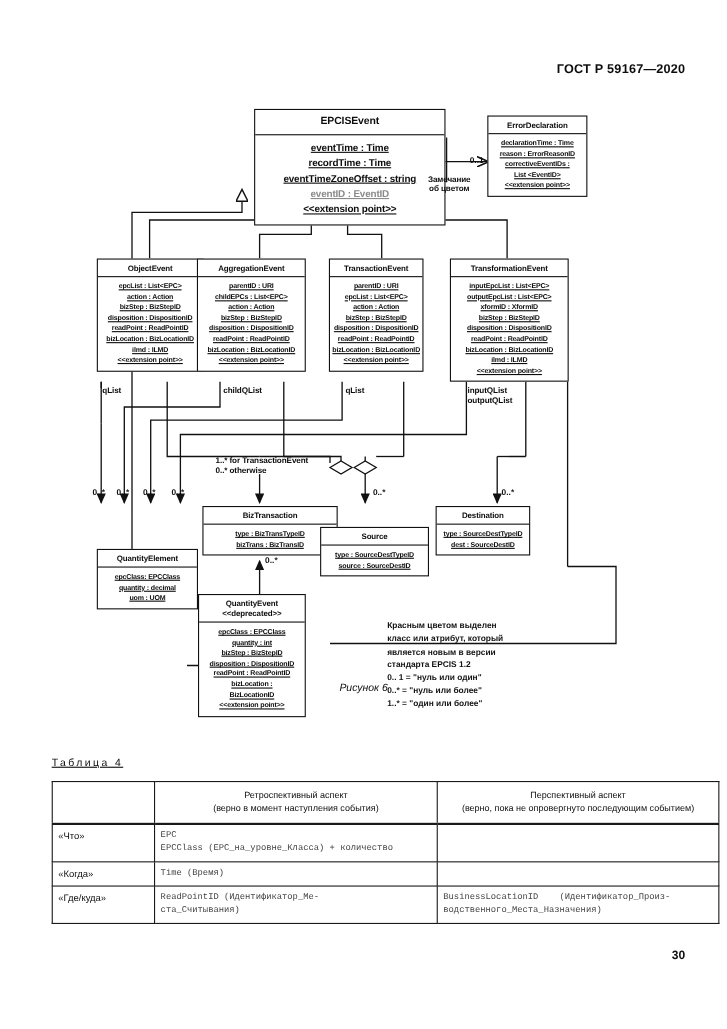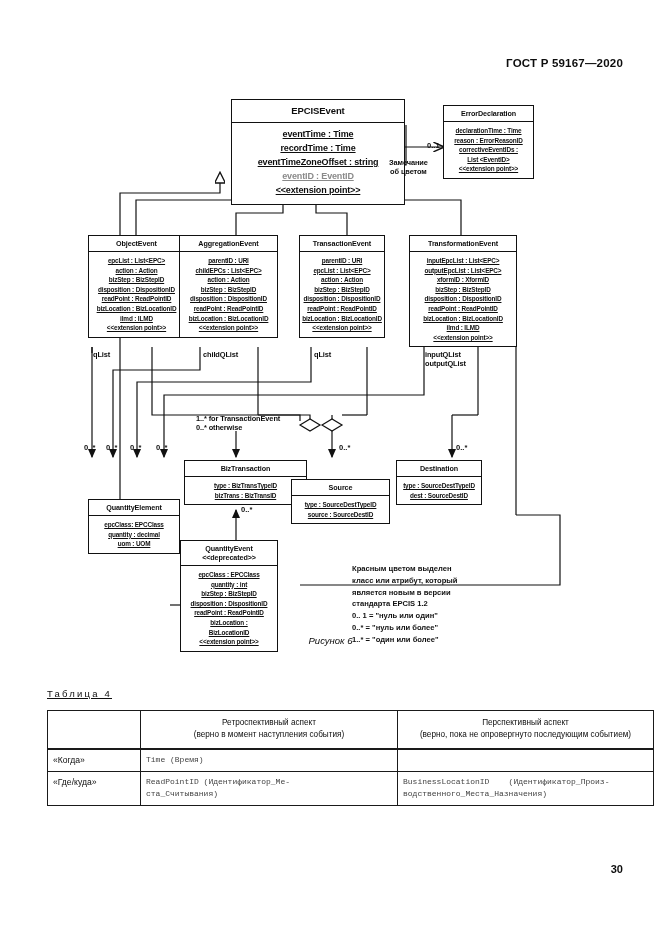--- a/index.html
+++ b/index.html
@@ -106,21 +106,21 @@
     font-weight: bold;
     line-height: 1.55;
     color: #111;
     white-space: pre;
     z-index: 6;
   }
 
   
   .fig-caption {
     position: absolute;
-    top: 635px;
+    top: 620px;
     left: 0;
     width: 661px;
     text-align: center;
     font-size: 9.5px;
     font-style: italic;
   }
 
   
   .table-title {
     position: absolute;
@@ -411,20 +411,30 @@
     <tr>
       <td class="col-a"></td>
       <td class="col-b" style="white-space:pre-line;border-radius:17px;">Ретроспективный аспект
 (верно в момент наступления события)</td>
       <td class="col-c" style="white-space:pre-line;">Перспективный аспект
 (верно, пока не опровергнуто последующим событием)</td>
     </tr>
   </thead>
   <tbody>
     <tr>
+      <td class="rowlabel">«Что»</td>
+      <td class="mono">
+          <div>EPC
+EPCClass (EPC_на_уровне_Класса) + количество</div>
+        </td>
+      <td class="mono">
+          <div></div>
+        </td>
+    </tr>
+    <tr>
       <td class="rowlabel">«Когда»</td>
       <td class="mono">
           <div>Time (Время)</div>
         </td>
       <td class="mono">
           <div></div>
         </td>
     </tr>
     <tr>
       <td class="rowlabel">«Где/куда»</td>

